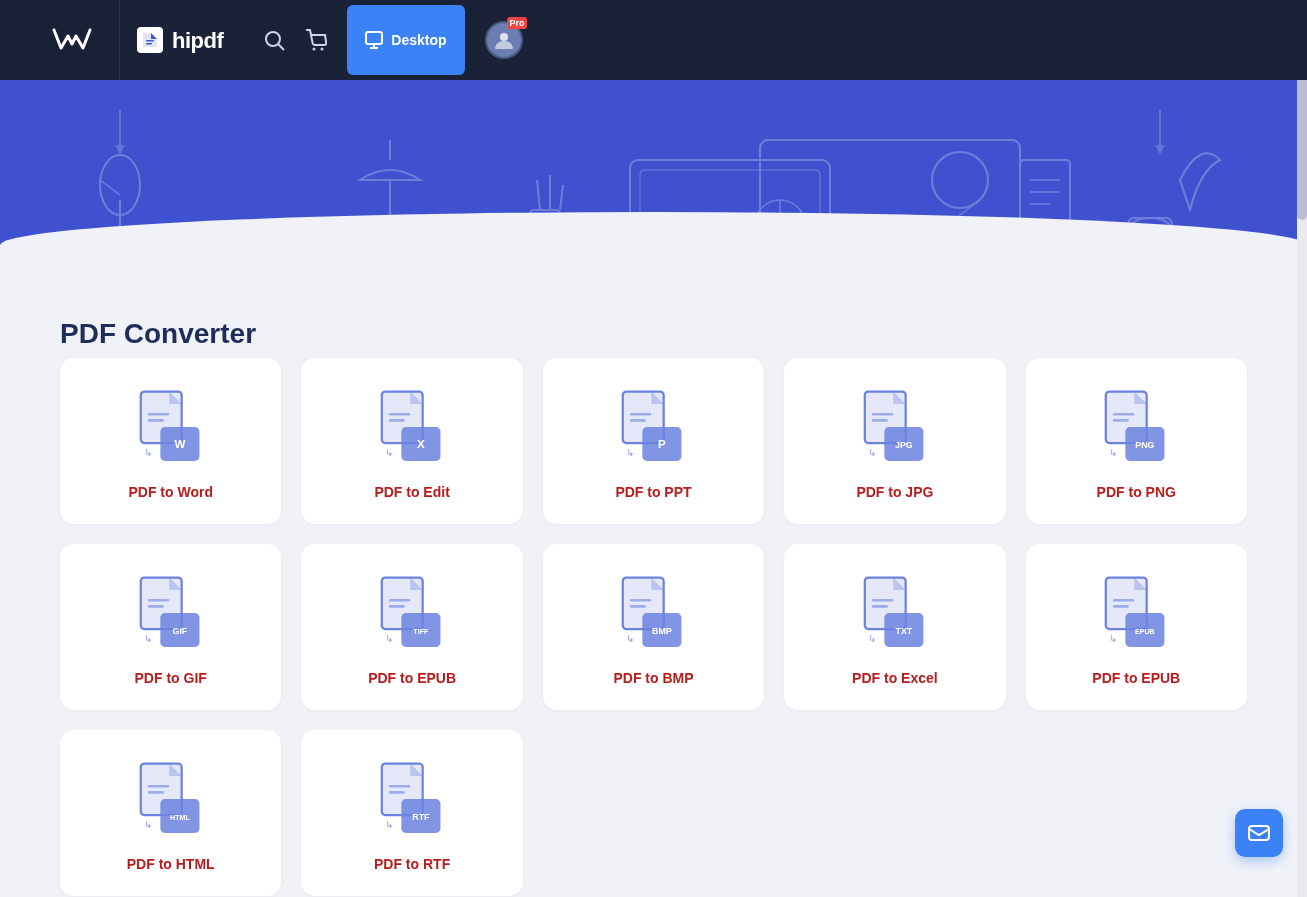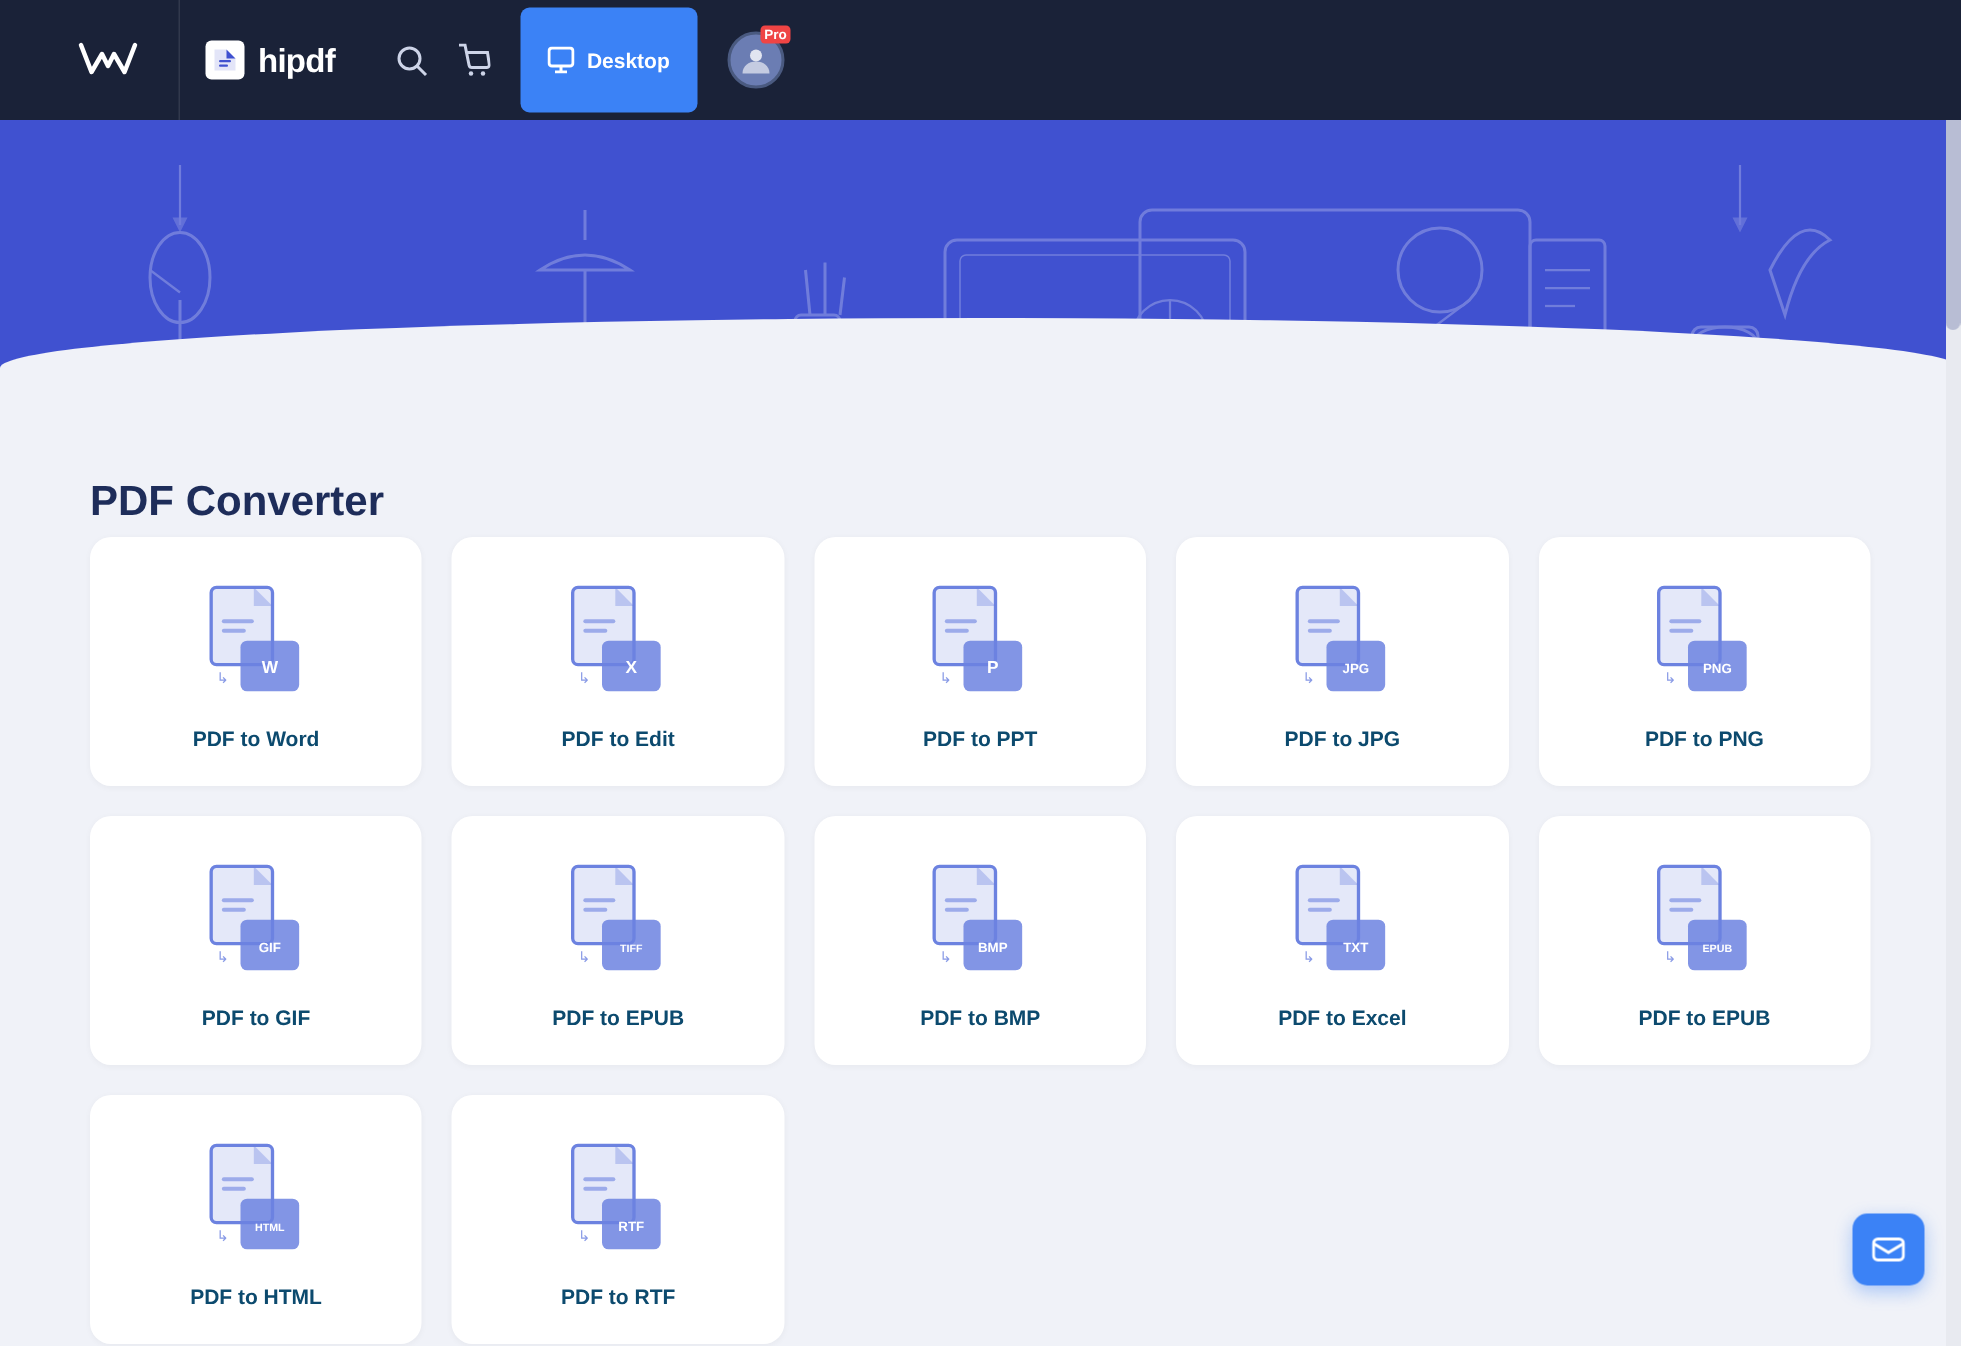--- a/index.html
+++ b/index.html
@@ -110,21 +110,21 @@
       padding: 30px 20px 24px;
       display: flex; flex-direction: column; align-items: center;
       cursor: pointer;
       transition: box-shadow 0.2s, transform 0.2s;
       box-shadow: 0 1px 4px rgba(0,0,0,0.04);
     }
     .converter-icon {
       width: 80px; height: 80px; margin-bottom: 16px;
     }
     .converter-label {
-      font-size: 14px; font-weight: 700; color: #0c4a6e;
+      font-size: 14px; font-weight: 700; color: #b91c1c;
       text-align: left;
     }
 
     
     .fab {
       position: fixed; bottom: 40px; right: 24px;
       width: 48px; height: 48px; background: #3b82f6;
       border-radius: 10px; display: flex; align-items: center; justify-content: center;
       color: #fff; font-size: 22px; cursor: pointer;
       box-shadow: 0 4px 12px rgba(59,130,246,0.4);

